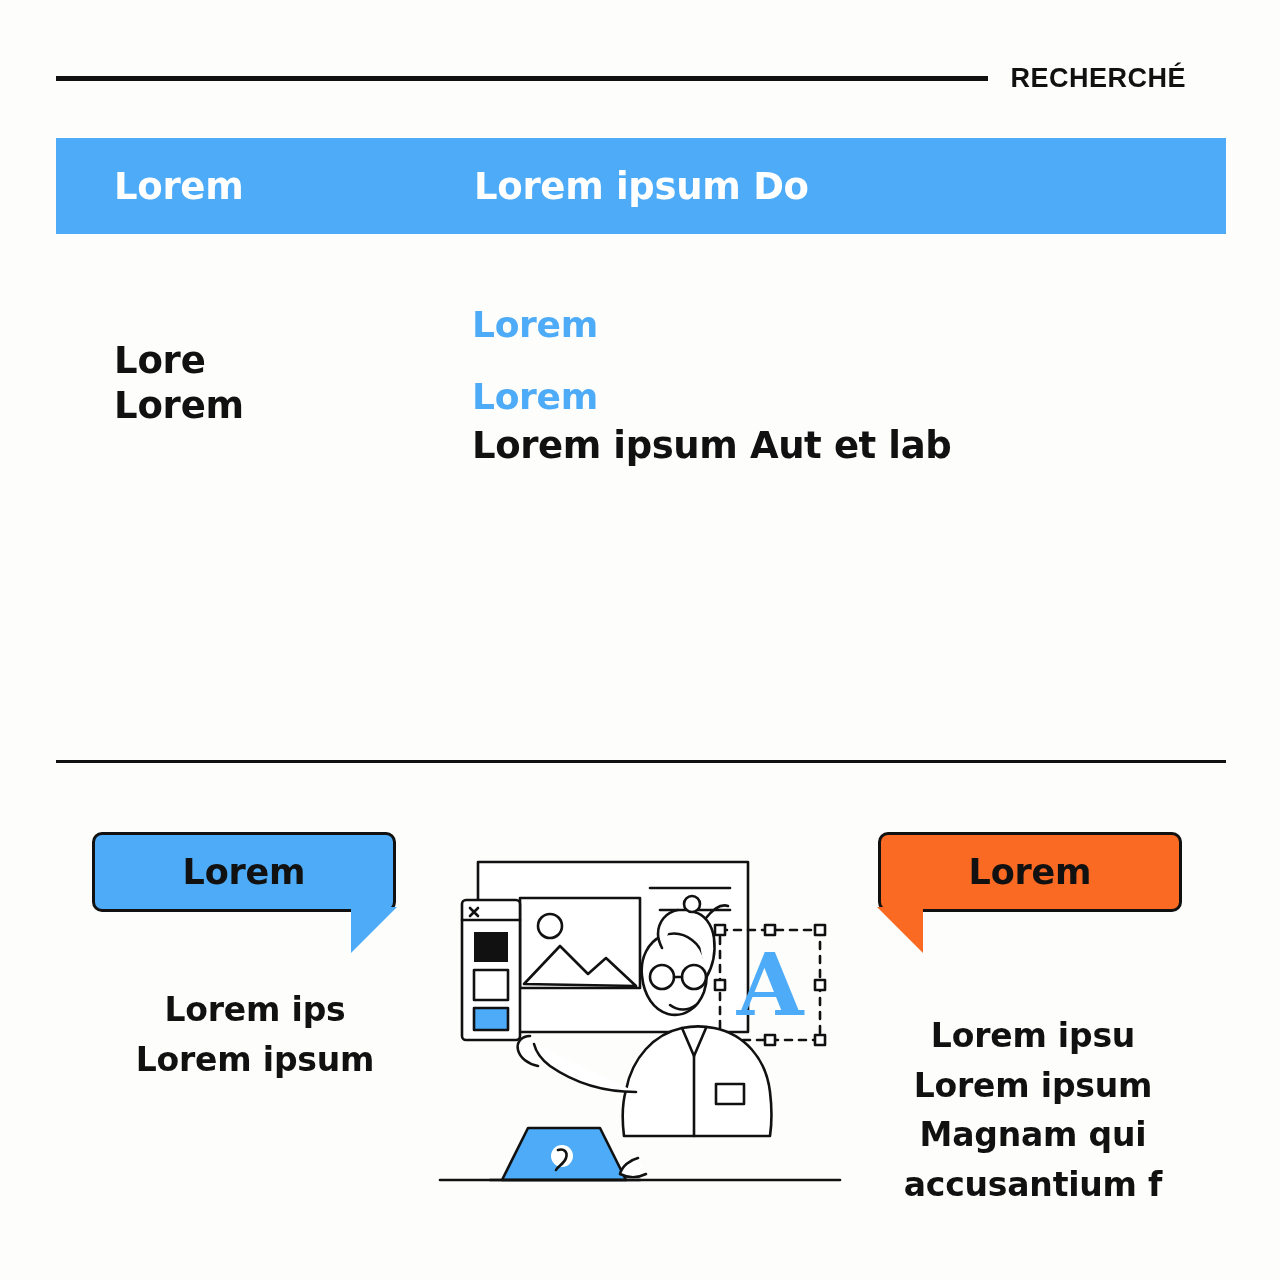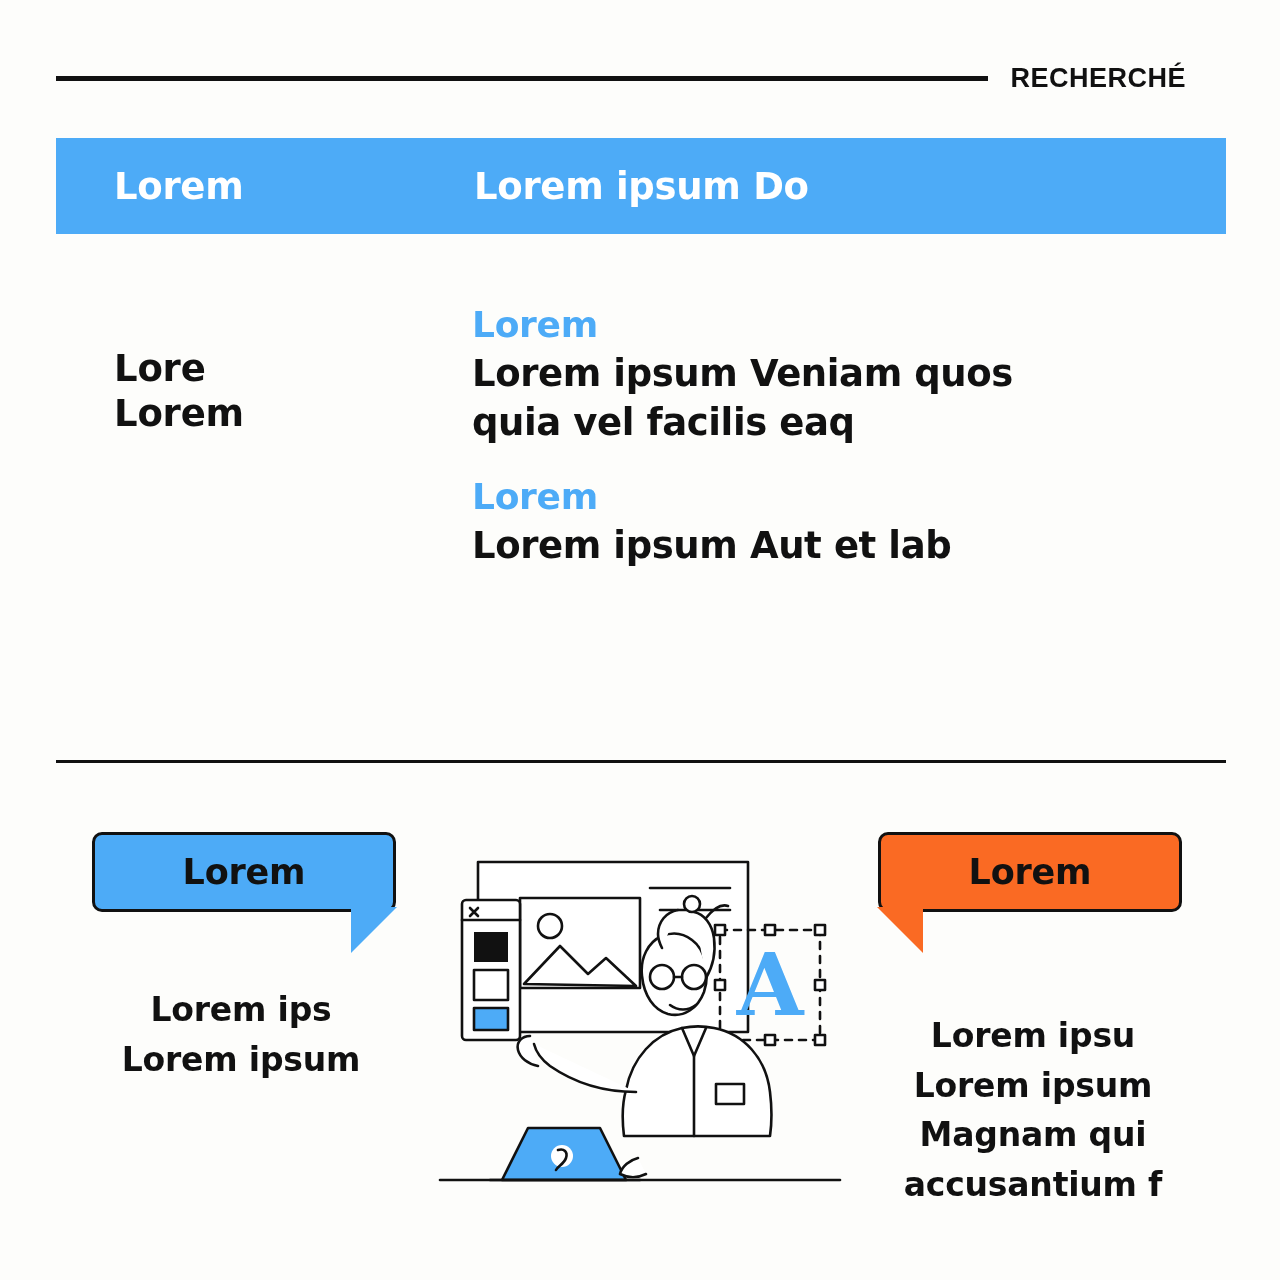--- a/index.html
+++ b/index.html
@@ -70,22 +70,21 @@
     position: absolute;
     top: 234px;
     left: 56px;
     width: 1170px;
     height: 526px;
     display: flex;
   }
   .col-left {
     width: 416px;
     padding-left: 58px;
-    padding-top: 76px;
-    margin-top: 36px;
+    padding-top: 104px;
   }
   .col-left .line {
     font-family: "DejaVu Sans", sans-serif;
     font-size: 37px;
     font-weight: 700;
     color: #111111;
     line-height: 1.22;
     letter-spacing: -0.2px;
   }
   .col-right {
@@ -196,21 +195,21 @@
   .caption {
     position: absolute;
     text-align: center;
     font-family: "DejaVu Sans", sans-serif;
     font-size: 33px;
     font-weight: 800;
     color: #111111;
     line-height: 1.5;
     letter-spacing: -0.2px;
   }
-  .caption-left { top: 985px; left: 66px; width: 350px; }
+  .caption-left { top: 985px; left: 80px; width: 350px; }
   .caption-right { top: 1011px; left: 858px; width: 350px; }
 
   .illustration {
     position: absolute;
     top: 840px;
     left: 430px;
     width: 420px;
     height: 360px;
   }
 </style>
@@ -234,21 +233,20 @@
       <div class="line">Lore</div>
       <div class="line">Lorem</div>
     </div>
     <div class="col-right">
 
       <div class="entry">
       </div>
 
       <div class="entry">
         <div class="entry-label"><span>Lorem</span><span class="tail"></span></div>
-        <div class="entry-text">Lorem ipsum Veniam quos quia vel facilis eaq</div>
       </div>
 
       <div class="entry">
         <div class="entry-label"><span>Lorem</span><span class="tail"></span></div>
         <div class="entry-text">Lorem ipsum Aut et lab</div>
       </div>
 
     </div>
   </div>
 

